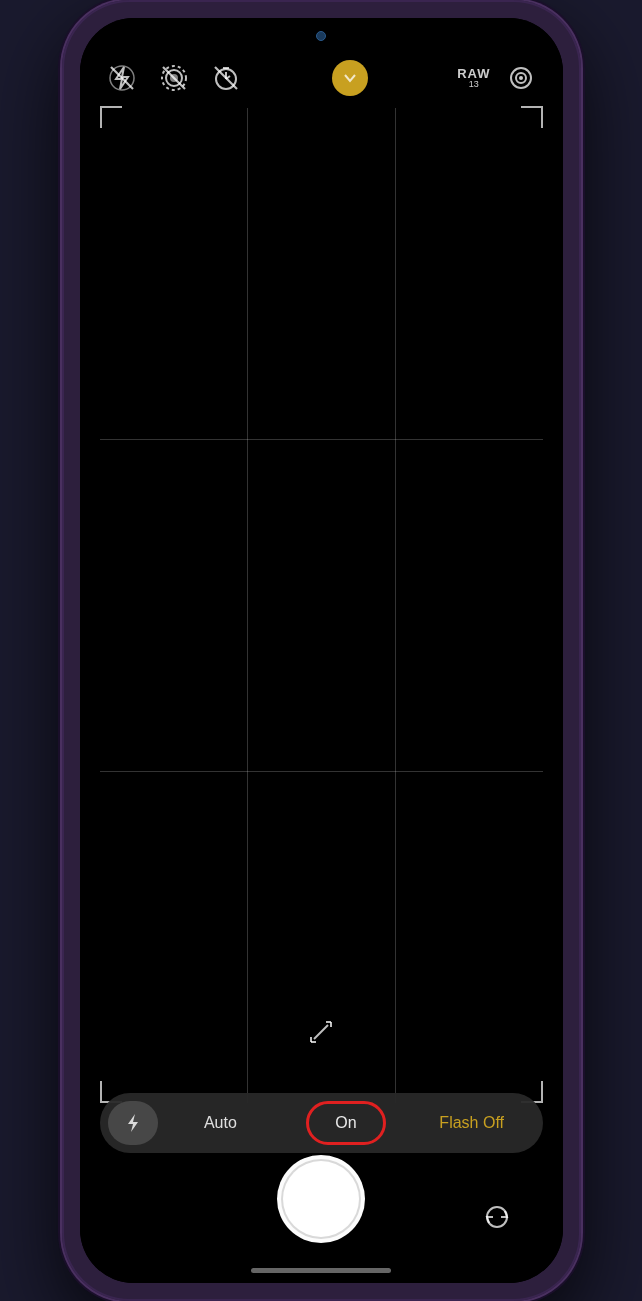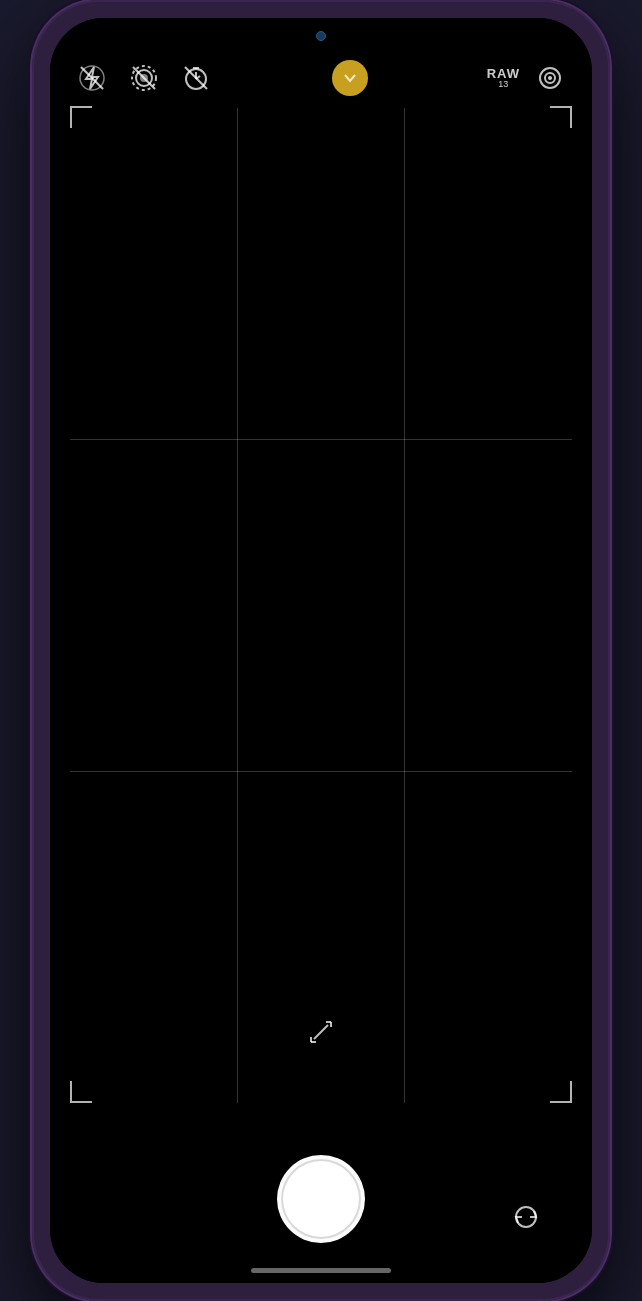--- a/index.html
+++ b/index.html
@@ -7,21 +7,21 @@
     body {
       background: #1a1a2e;
       display: flex;
       justify-content: center;
       align-items: center;
       min-height: 100vh;
       font-family: -apple-system, BlinkMacSystemFont, 'Helvetica Neue', sans-serif;
     }
 
     .phone-frame {
-      width: 578px;
+      width: 519px;
       height: 1301px;
       background: #2d1f3d;
       border-radius: 68px;
       position: relative;
       overflow: hidden;
       box-shadow:
         0 0 0 2px #4a3060,
         0 0 0 4px #1a0f2a,
         inset 0 0 0 2px #3a2550,
         0 30px 80px rgba(0,0,0,0.8);
@@ -462,20 +462,42 @@
       <div class="center-arrows">
         <svg width="30" height="30" viewBox="0 0 30 30" stroke="rgba(255,255,255,0.6)" stroke-width="1.5" fill="none">
           <line x1="20" y1="5" x2="25" y2="5"></line>
           <line x1="25" y1="5" x2="25" y2="10"></line>
           <line x1="5" y1="20" x2="5" y2="25"></line>
           <line x1="5" y1="25" x2="10" y2="25"></line>
           <line x1="8" y1="22" x2="22" y2="8"></line>
         </svg>
       </div>
 
+      <div class="flash-options">
+
+        <div class="flash-icon-btn">
+          <svg width="22" height="22" viewBox="0 0 22 22" stroke="rgba(255,255,255,0.9)" stroke-width="2" fill="none">
+            <polygon points="13,2 6,12 11,12 9,20 16,10 11,10" fill="rgba(255,255,255,0.8)" stroke="none"></polygon>
+          </svg>
+        </div>
+
+        <div style="flex:1; display:flex; align-items:center; justify-content:center;">
+          <span class="flash-option-text flash-auto">Auto</span>
+        </div>
+
+        <div class="flash-on-wrapper">
+          <div class="flash-on-btn">
+            <span class="flash-on-text">On</span>
+          </div>
+        </div>
+
+        <div style="flex:1; display:flex; align-items:center; justify-content:center;">
+          <span class="flash-off-text">Flash Off</span>
+        </div>
+      </div>
 
       <div class="bottom-controls">
 
         <div class="shutter-btn">
           <div class="shutter-inner"></div>
         </div>
 
         <div class="flip-camera-btn">
           <svg width="36" height="36" viewBox="0 0 36 36" stroke="rgba(255,255,255,0.85)" stroke-width="2.2" fill="none">
             <path d="M8,18 A10,10 0 0,1 28,18"></path>

